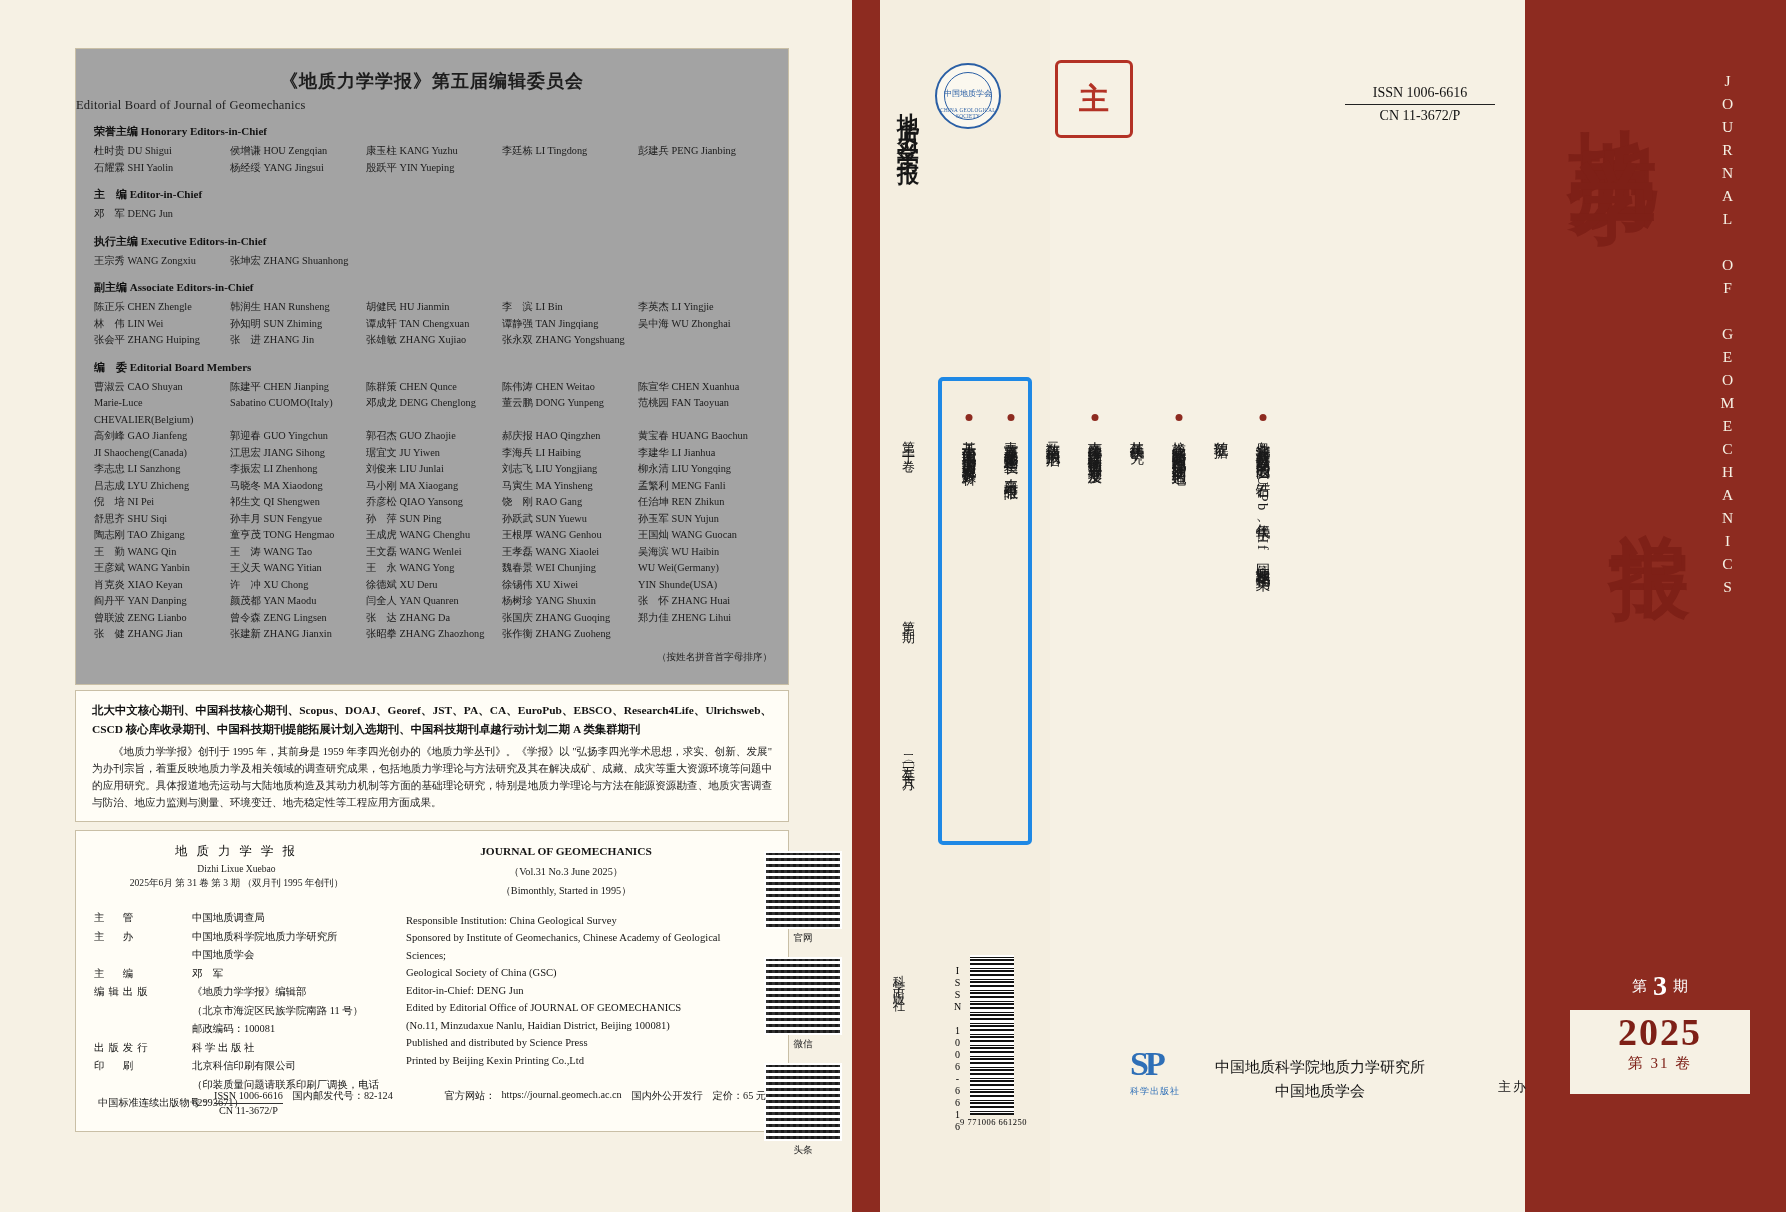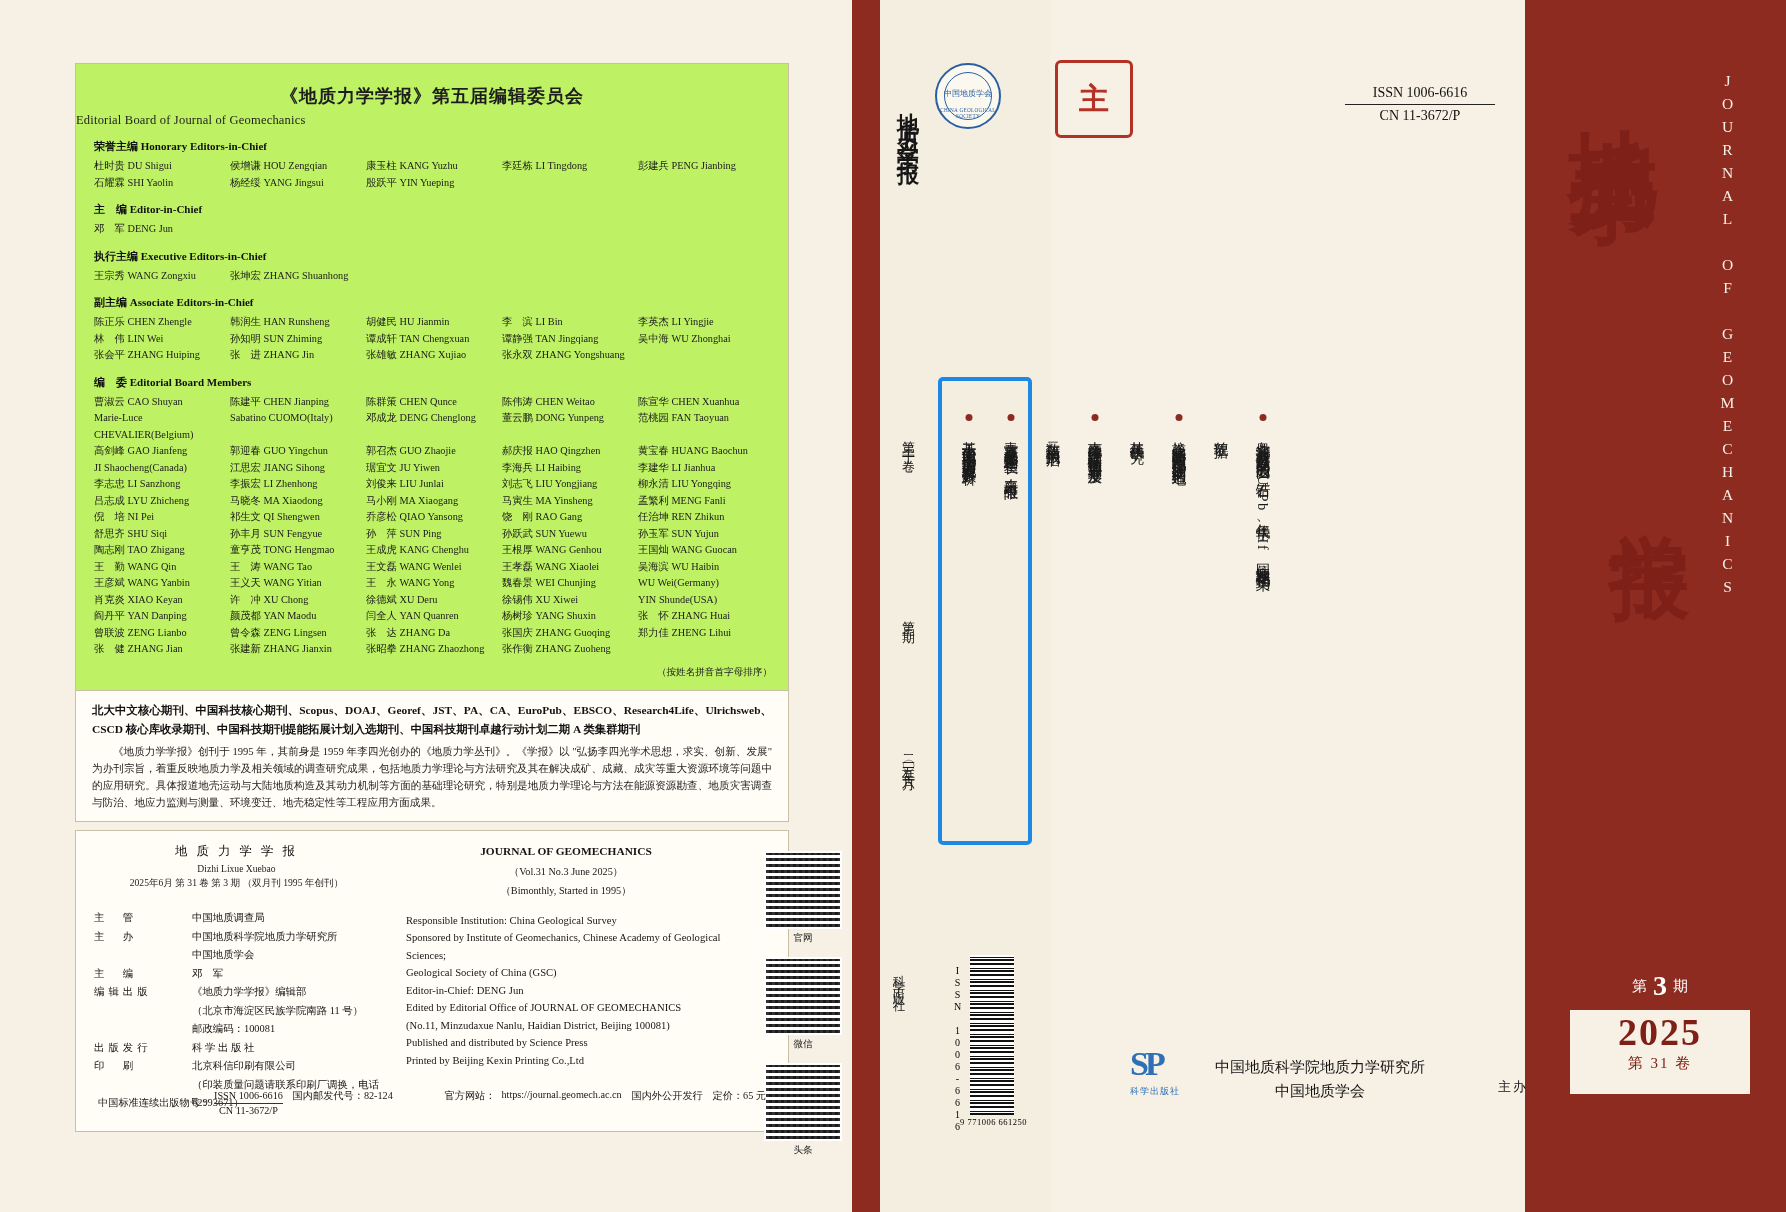--- a/index.html
+++ b/index.html
@@ -17,21 +17,21 @@
        repeating-linear-gradient(90deg, rgba(0,0,0,.012) 0 1px, transparent 1px 3px);}
 
   
   .back-cover{position:absolute;left:0;top:0;width:852px;height:1212px;background:#f6f1e4;}
   .spine{position:absolute;left:852px;top:0;width:28px;height:1212px;background:#8d2b20;}
   .mid-panel{position:absolute;left:880px;top:0;width:170px;height:1212px;background:#f4eee0;}
   .front-cover{position:absolute;left:1050px;top:0;width:736px;height:1212px;background:#f6f1e4;}
   .front-red{position:absolute;left:1525px;top:0;width:261px;height:1212px;background:#8d2b20;}
 
   
-  .board-box{position:absolute;left:75px;top:63px;width:712px;height:635px;border:1px solid #c9bfa6;background:#bef264;}
+  .board-box{position:absolute;left:75px;top:48px;width:712px;height:635px;border:1px solid #c9bfa6;background:#a3a3a3;}
   .board-title-cn{text-align:center;font-size:18px;font-weight:bold;color:#1d1d1d;margin-top:20px;letter-spacing:1px;}
   .board-title-en{font-size:12.5px;color:#1d1d1d;margin-top:5px;letter-spacing:.2px;}
   .sec{margin-top:11px;padding-left:18px;padding-right:14px;}
   .sec-h{font-size:11px;font-weight:bold;color:#111;margin-bottom:4px;}
   .names{display:flex;flex-wrap:wrap;font-size:10.3px;color:#1a1a1a;line-height:16.5px;}
   .names span{display:block;}
   .c5 span{width:20%;}
   .note-right{text-align:right;font-size:9.6px;color:#222;padding-right:16px;margin-top:8px;}
 
   
@@ -218,21 +218,21 @@
         <span>乔彦松 QIAO Yansong</span>
         <span>饶　刚 RAO Gang</span>
         <span>任治坤 REN Zhikun</span>
         <span>舒思齐 SHU Siqi</span>
         <span>孙丰月 SUN Fengyue</span>
         <span>孙　萍 SUN Ping</span>
         <span>孙跃武 SUN Yuewu</span>
         <span>孙玉军 SUN Yujun</span>
         <span>陶志刚 TAO Zhigang</span>
         <span>童亨茂 TONG Hengmao</span>
-        <span>王成虎 KANG Chenghu</span>
+        <span>王成虎 WANG Chenghu</span>
         <span>王根厚 WANG Genhou</span>
         <span>王国灿 WANG Guocan</span>
         <span>王　勤 WANG Qin</span>
         <span>王　涛 WANG Tao</span>
         <span>王文磊 WANG Wenlei</span>
         <span>王孝磊 WANG Xiaolei</span>
         <span>吴海滨 WU Haibin</span>
         <span>王彦斌 WANG Yanbin</span>
         <span>王义天 WANG Yitian</span>
         <span>王　永 WANG Yong</span>

